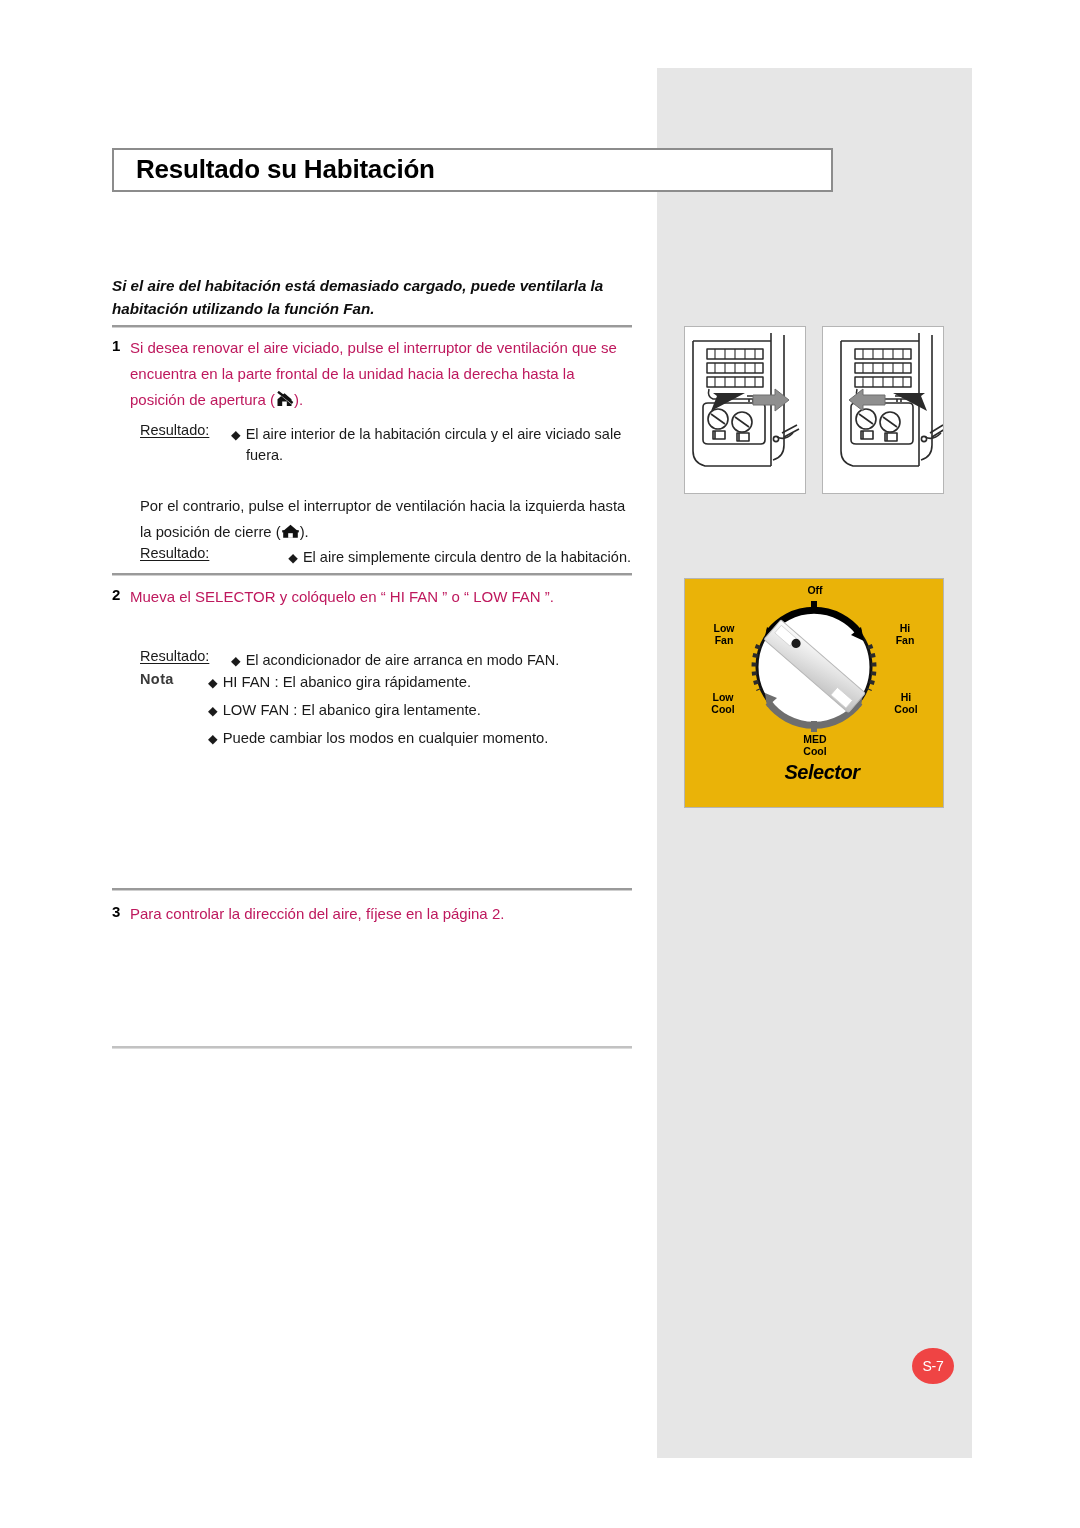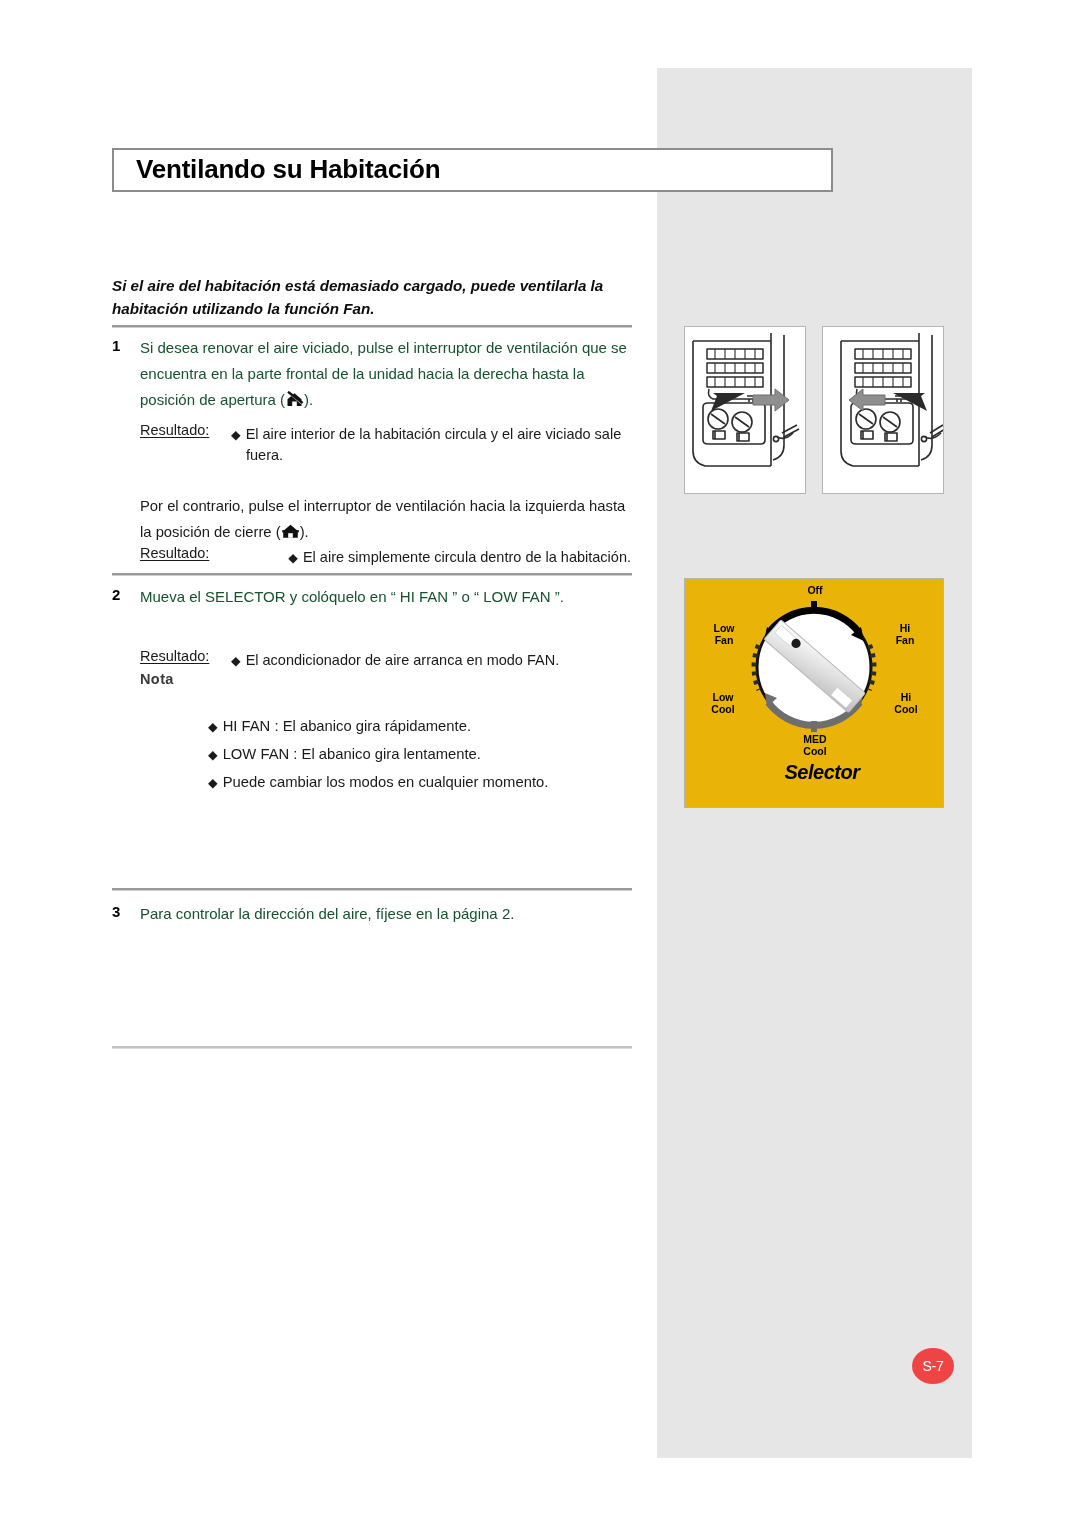--- a/index.html
+++ b/index.html
@@ -75,25 +75,25 @@
 
   .step-num {
     position: absolute;
     left: 112px;
     font-size: 15px;
     font-weight: bold;
     color: #000;
   }
   .step-body {
     position: absolute;
-    left: 140px;
+    left: 130px;
     width: 492px;
     font-size: 15px;
     line-height: 26px;
-    color: #14532d;
+    color: #be185d;
   }
 
   .result-label {
     position: absolute;
     left: 140px;
     font-size: 14.5px;
     color: #1a1a1a;
     text-decoration: underline;
     text-underline-offset: 2px;
   }
@@ -213,21 +213,21 @@
     justify-content: center;
     letter-spacing: -0.3px;
   }
 </style>
 </head>
 <body>
 
 <div id="gray-panel"></div>
 
 <div id="title-box">
-  <div id="title-text">Ventilando su Habitación</div>
+  <div id="title-text">Resultado su Habitación</div>
 </div>
 
 <div class="intro">Si el aire del habitación está demasiado cargado, puede ventilarla la habitación utilizando la función Fan.</div>
 
 <div class="rule" style="top:325px;"></div>
 
 <div class="step-num" style="top:337px;">1</div>
 <div class="step-body" style="top:335px;"><span>Si desea renovar el aire viciado, pulse el interruptor de ventilación que se encuentra en la parte frontal de la unidad hacia la derecha hasta la posición de apertura (</span><span class="vent-icon"><svg width="19" height="17" viewBox="0 0 19 17">
         <path d="M2.5 8.2 L9.5 2.2 L16.5 8.2 L16.5 15 L2.5 15 Z" fill="#111"></path>
         <path d="M3.5 1.5 L17 12.5" stroke="#fff" stroke-width="2.2"></path>
@@ -250,21 +250,21 @@
 
 <div class="rule" style="top:573px;"></div>
 
 <div class="step-num" style="top:586px;">2</div>
 <div class="step-body" style="top:584px;">Mueva el SELECTOR y colóquelo en “ HI FAN ” o “ LOW FAN ”.</div>
 
 <div class="result-label" style="top:648px;">Resultado:</div>
 <div class="result-body" style="top:648px;"><span class="dia">◆</span><span>El acondicionador de aire arranca en modo FAN.</span></div>
 
 <div class="nota-label" style="top:671px;">Nota</div>
-<div class="nota-list" style="top:669px;margin-top:44px;">
+<div class="nota-list" style="top:669px;">
   <div><span class="dia">◆</span><span>HI FAN : El abanico gira rápidamente.</span></div>
   <div><span class="dia">◆</span><span>LOW FAN : El abanico gira lentamente.</span></div>
   <div><span class="dia">◆</span><span>Puede cambiar los modos en cualquier momento.</span></div>
 </div>
 
 <div class="rule" style="top:888px;"></div>
 
 <div class="step-num" style="top:903px;">3</div>
 <div class="step-body" style="top:901px;">Para controlar la dirección del aire, fíjese en la página 2.</div>
 

